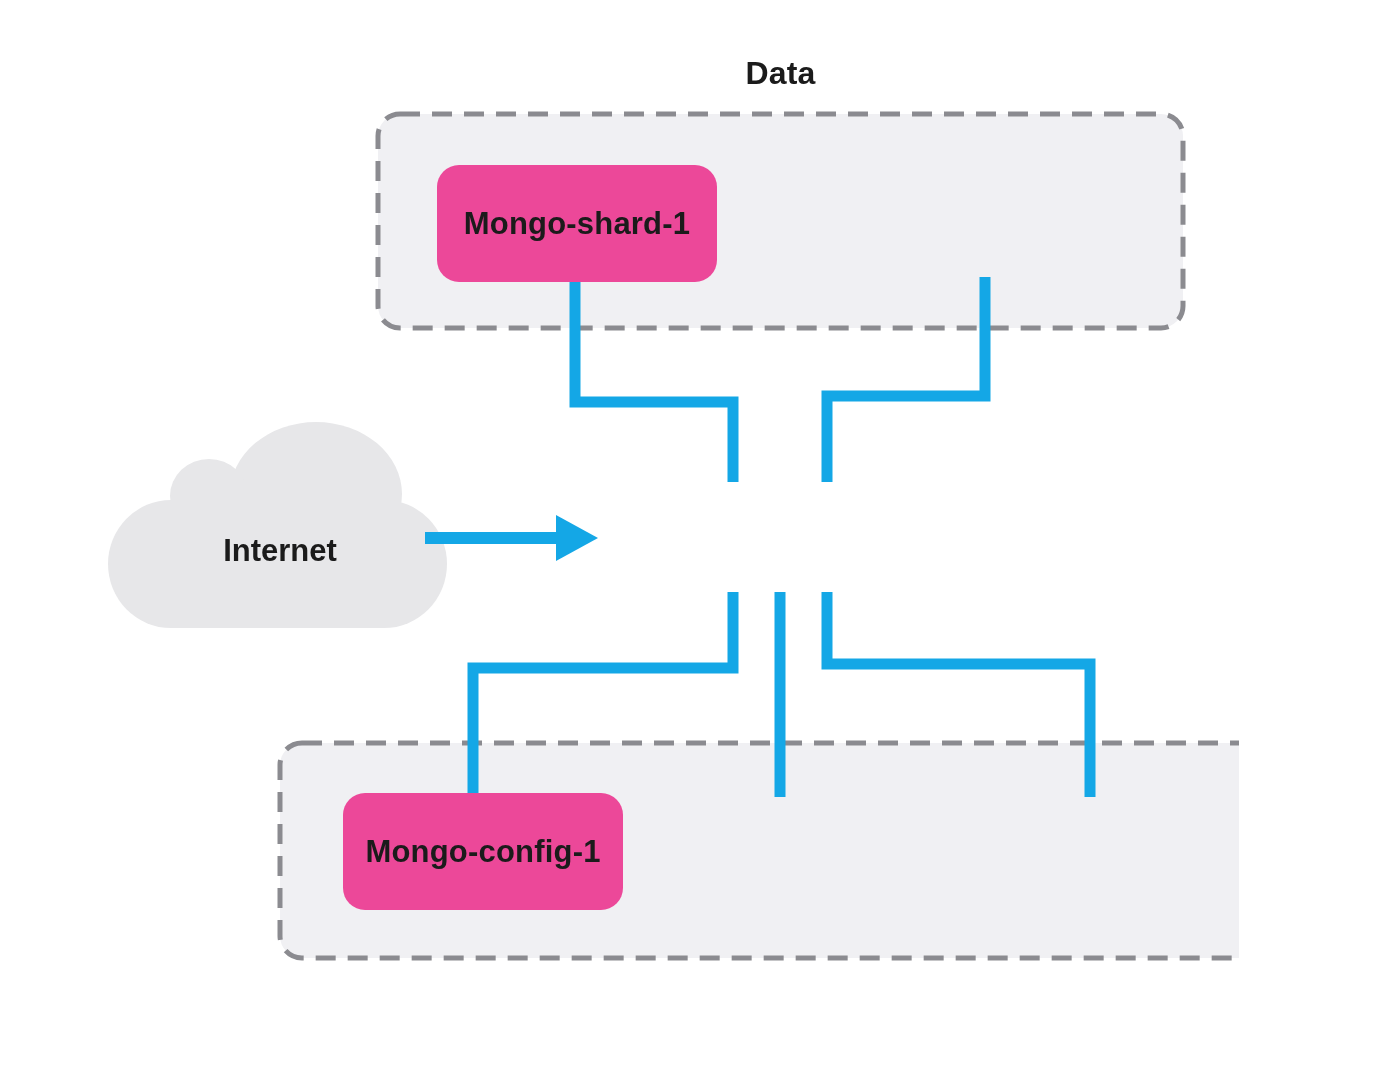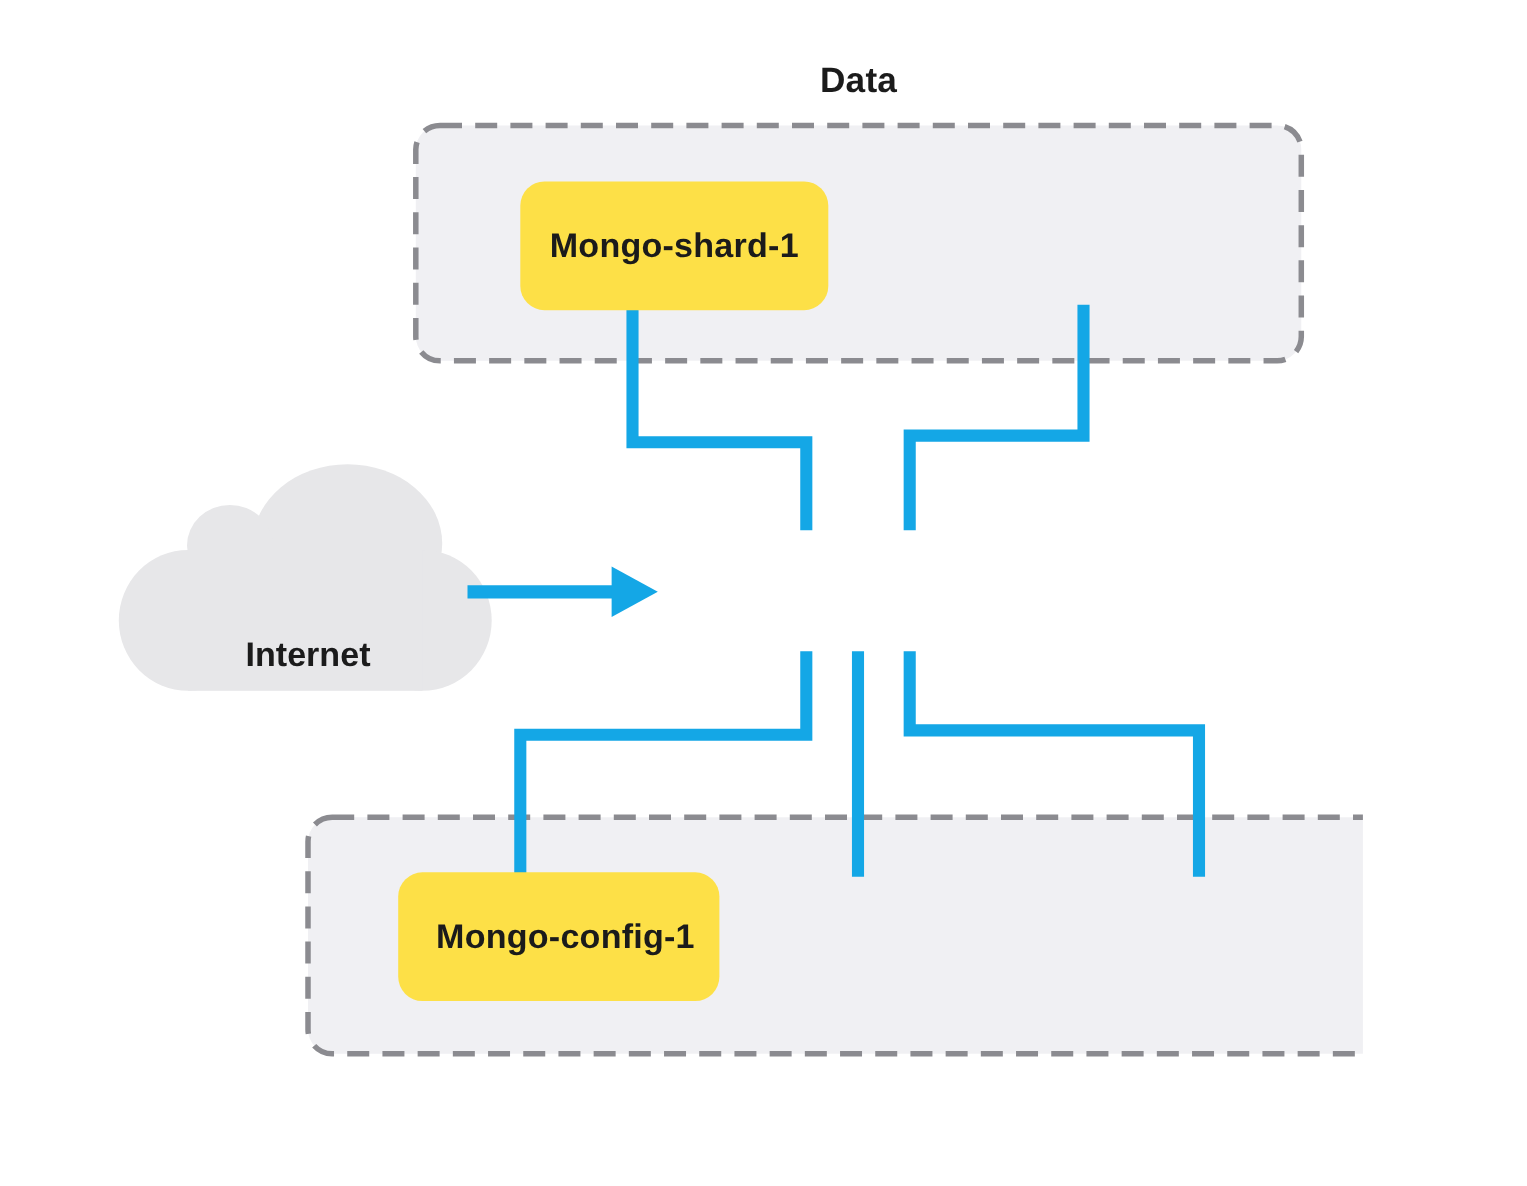--- a/index.html
+++ b/index.html
@@ -15,50 +15,49 @@
     font-family: "Liberation Sans", "DejaVu Sans", sans-serif;
     overflow: hidden;
   }
   .layer {
     position: absolute;
     left: 0;
     top: 0;
   }
   .node {
     position: absolute;
-    background: #fde047;
+    background: #ec4899;
     border-radius: 22px;
     display: flex;
     align-items: center;
     justify-content: center;
     font-size: 31px;
     font-weight: 700;
     color: #1b1b1b;
     letter-spacing: 0.2px;
     white-space: nowrap;
-    margin-left: 36px;
   }
   .node-shard1  { left: 437px; top: 165px; width: 280px; height: 117px; }
   .node-shard2  { left: 845px; top: 165px; width: 280px; height: 117px; }
   .node-router  { left: 585px; top: 478px; width: 393px; height: 117px; }
-  .node-config1 { left: 326px; top: 793px; width: 280px; height: 117px; padding-left: 12px; }
+  .node-config1 { left: 343px; top: 793px; width: 280px; height: 117px; }
   .node-config2 { left: 643px; top: 793px; width: 275px; height: 117px; }
   .node-config3 { left: 953px; top: 793px; width: 274px; height: 117px; }
   .section-label {
     position: absolute;
     text-align: center;
     font-size: 32px;
     font-weight: 700;
     color: #1b1b1b;
     letter-spacing: 0.2px;
   }
   .label-data          { left: 378px; top: 55px;  width: 805px; height: 36px; line-height: 36px; }
   .label-configuration { left: 280px; top: 980px; width: 997px; height: 42px; line-height: 42px; }
   .label-internet      { left: 150px; top: 530px; width: 260px; height: 42px; line-height: 42px;
-                         position: absolute; text-align: center; font-size: 31px; font-weight: 700; color: #1b1b1b; margin-top: 44px; }
+                         position: absolute; text-align: center; font-size: 31px; font-weight: 700; color: #1b1b1b; }
 </style>
 </head>
 <body>
 
 <div class="canvas">
 
   <svg class="layer" width="1388" height="1078" viewBox="0 0 1388 1078">
 
     <rect x="378" y="114" width="805" height="214" rx="22" ry="22" fill="#F0F0F3" stroke="#8B8B90" stroke-width="5" stroke-dasharray="20 12"></rect>
     <rect x="280" y="743" width="997" height="215" rx="22" ry="22" fill="#F0F0F3" stroke="#8B8B90" stroke-width="5" stroke-dasharray="20 12"></rect>

